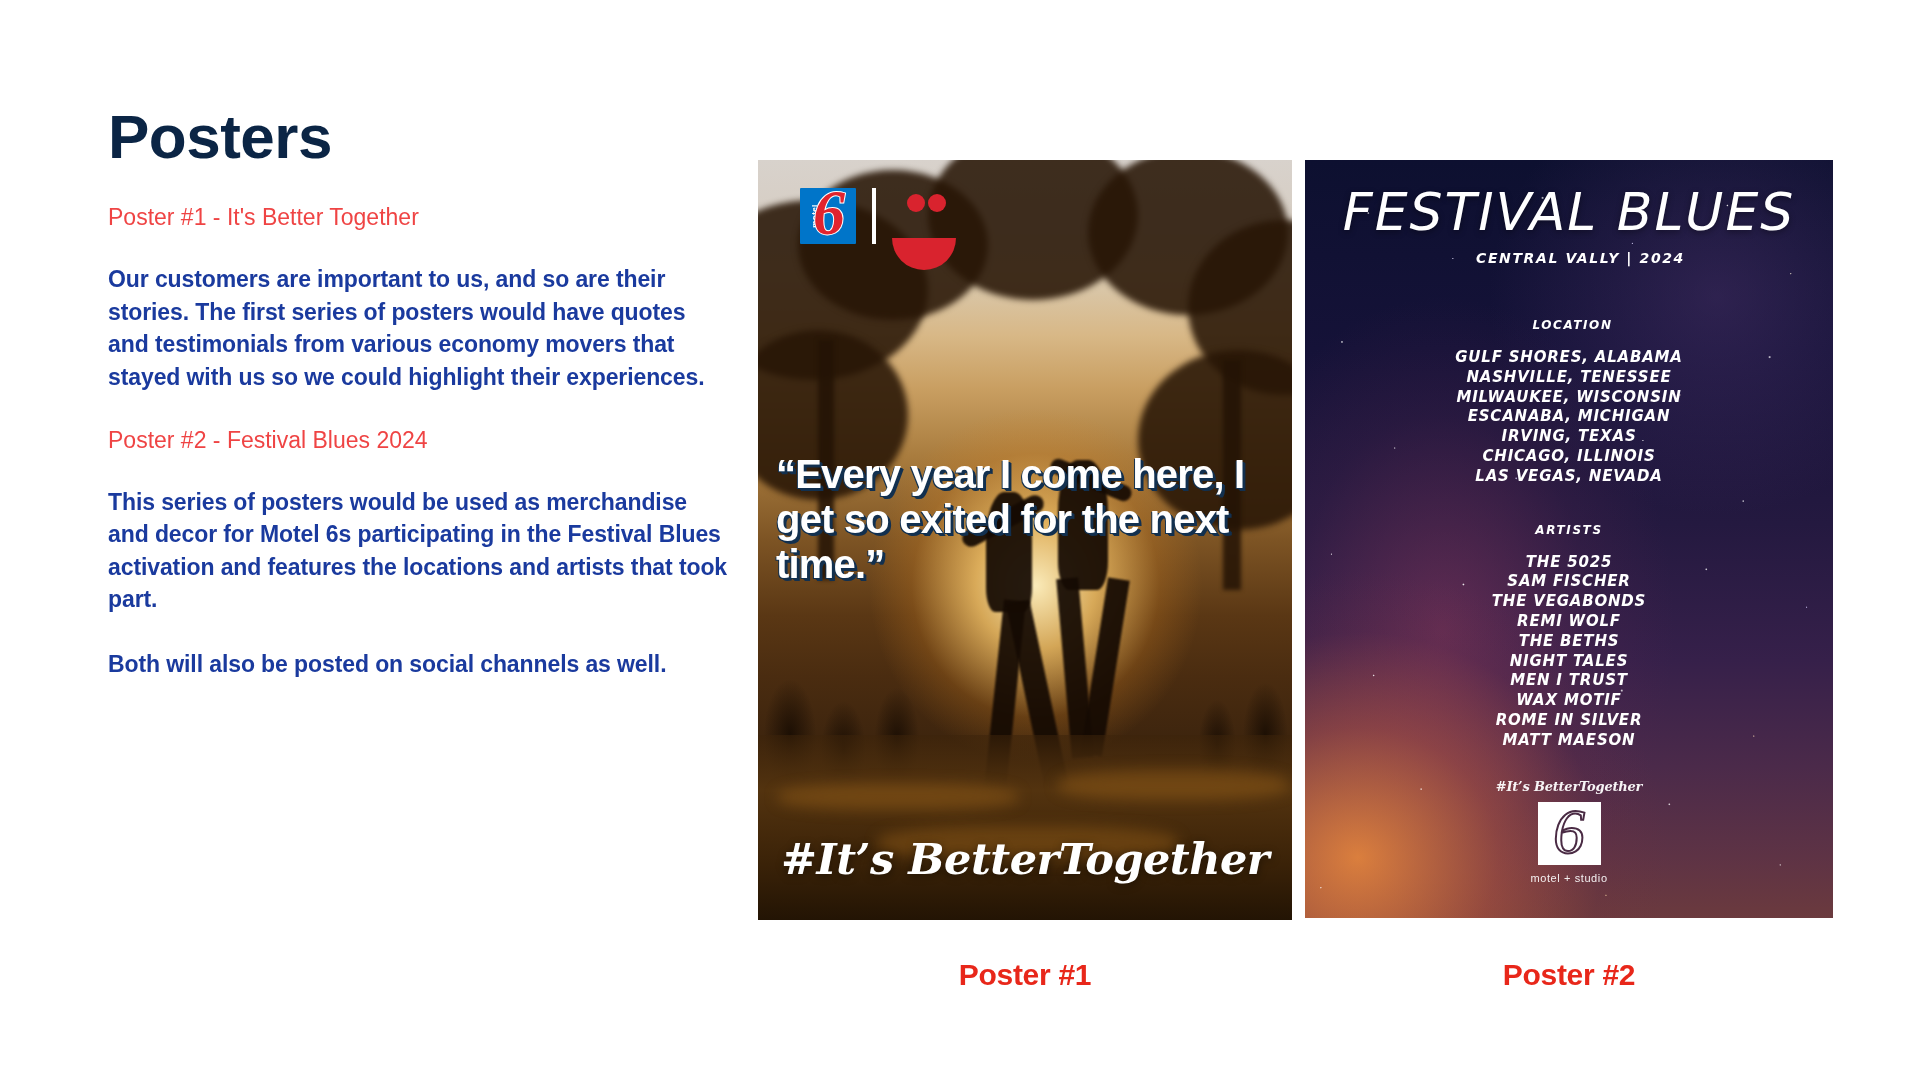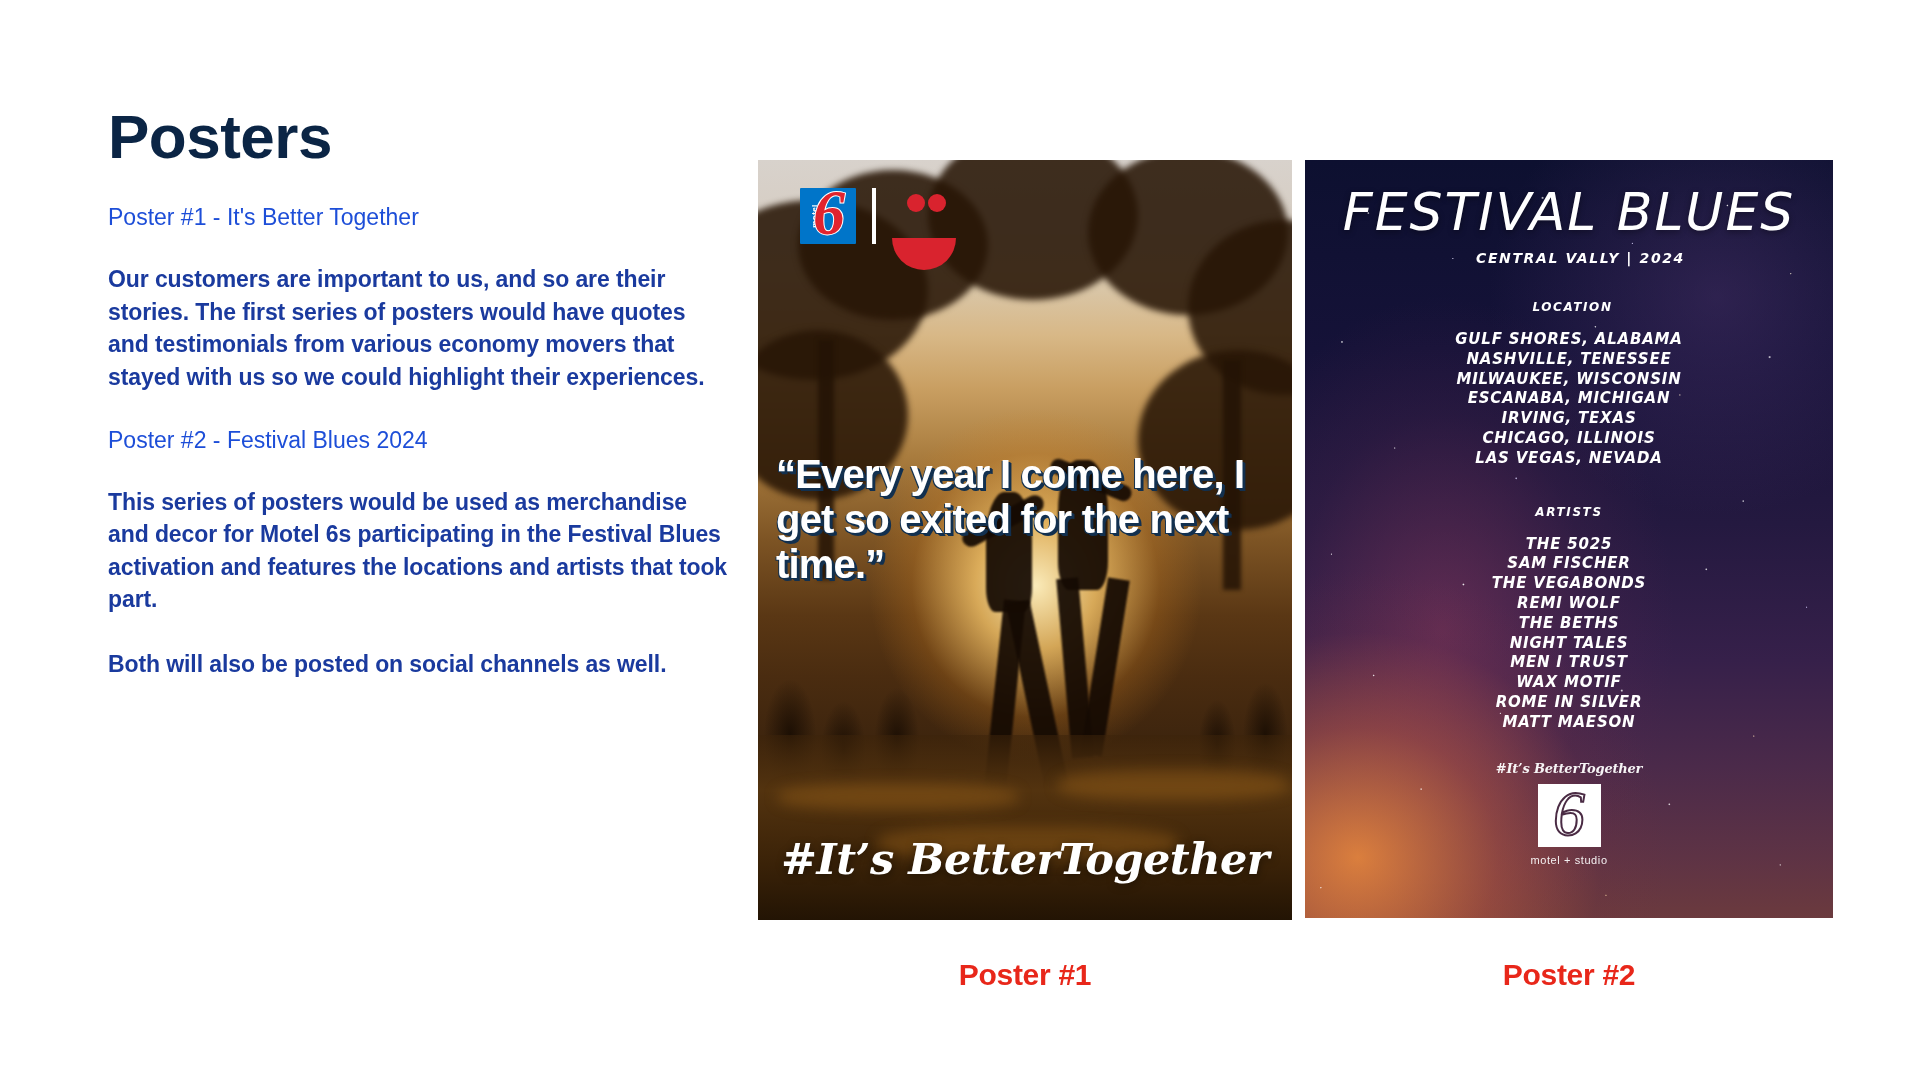--- a/index.html
+++ b/index.html
@@ -26,21 +26,21 @@
     font-size: 62px;
     font-weight: bold;
     color: #0b2545;
     letter-spacing: -0.5px;
     line-height: 1.05;
     margin: 0 0 34px 0;
   }
   .sub-head {
     font-size: 23px;
     font-weight: normal;
-    color: #1d4ed8;
+    color: #ef4444;
     margin: 0 0 30px 0;
     line-height: 1.3;
   }
   .body-para {
     font-size: 23px;
     font-weight: bold;
     color: #1a3a9e;
     line-height: 1.42;
     margin: 0 0 32px 0;
     letter-spacing: -0.1px;
@@ -299,21 +299,21 @@
     letter-spacing: 1.6px;
     padding-left: 23px;
   }
   .p2-section-label {
     font-family: "DejaVu Sans", sans-serif;
     font-weight: bold;
     font-style: italic;
     font-size: 12px;
     letter-spacing: 1.6px;
   }
-  .p2-label-loc { margin-top: 34px; padding-left: 7px; }
+  .p2-label-loc { margin-top: 52px; padding-left: 7px; }
   .p2-label-art { margin-top: 36px; }
   .p2-list {
     margin-top: 16px;
     font-family: "DejaVu Sans", sans-serif;
     font-weight: bold;
     font-style: italic;
     font-size: 15px;
     line-height: 1.32;
     letter-spacing: 0.8px;
   }

